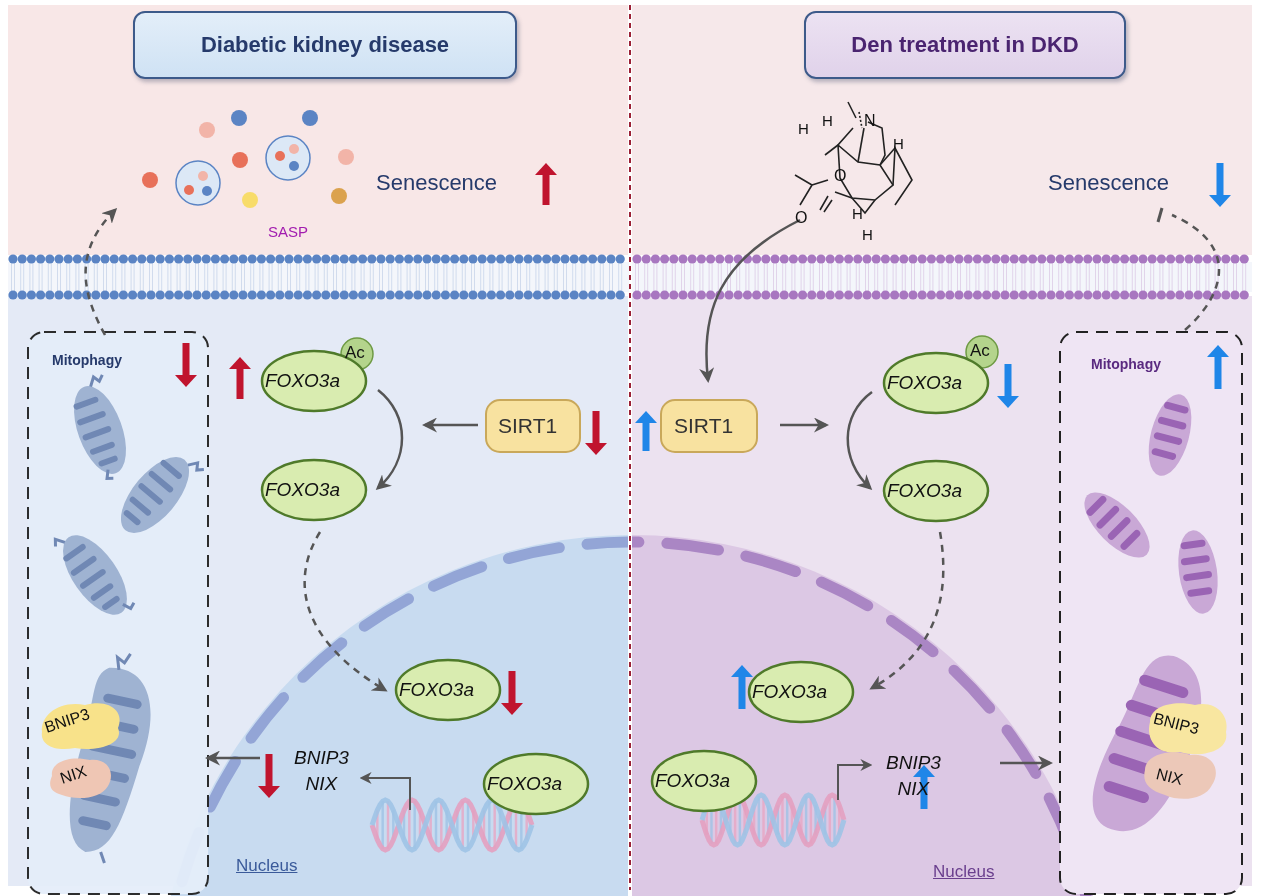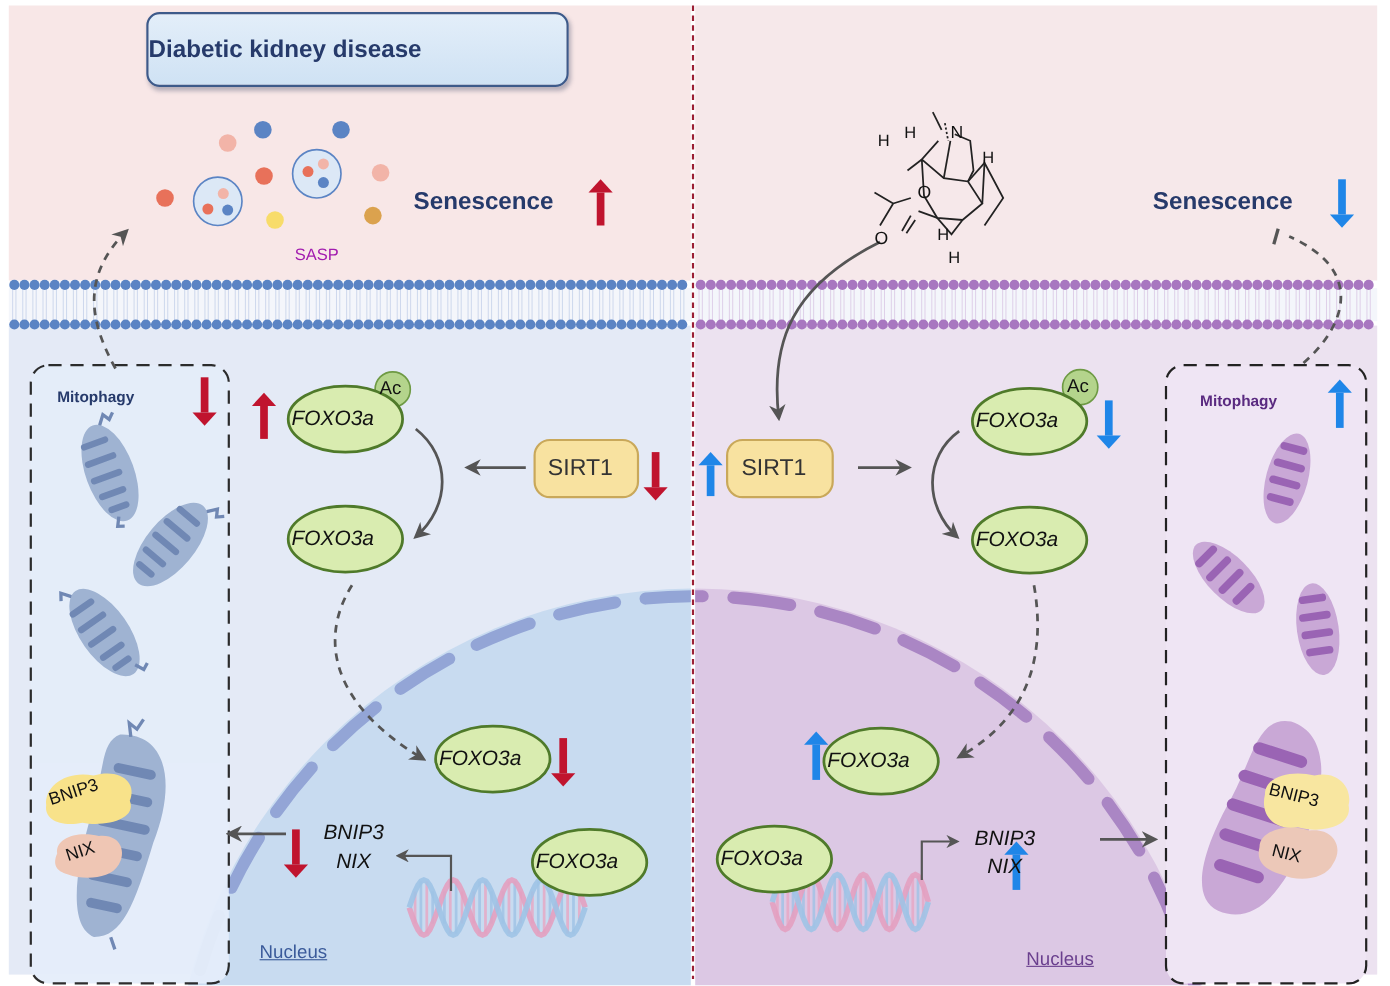--- a/index.html
+++ b/index.html
@@ -1,22 +1,22 @@
 <!DOCTYPE html>
 <html><head>
 <meta charset="utf-8">
 <style>
   html, body { margin: 0; padding: 0; background: #ffffff; }
   body { width: 1264px; height: 896px; overflow: hidden; position: relative; font-family: "Liberation Sans", sans-serif; }
   #stage { position: absolute; left: 0; top: 0; width: 1264px; height: 896px; }
   .lbl { position: absolute; white-space: nowrap; font-family: "Liberation Sans", sans-serif; }
-  .title-box { position: absolute; border: 2px solid #3d5a8a; border-radius: 12px; box-shadow: 2px 3px 4px rgba(60,70,100,0.35); display: flex; align-items: center; font-weight: bold; font-size: 22px; }
+  .title-box { position: absolute; border: 2px solid #3d5a8a; border-radius: 12px; box-shadow: 2px 3px 4px rgba(60,70,100,0.35); display: flex; align-items: center; justify-content: center; font-weight: bold; font-size: 22px; }
   .title-left { left: 133px; top: 11px; width: 380px; height: 64px; background: linear-gradient(#e3eef9, #cfe2f4); color: #263a6b; }
   .title-right { left: 804px; top: 11px; width: 318px; height: 64px; background: linear-gradient(#ece2f2, #e0d2ea); color: #4a2470; }
-  .sen { font-weight: bold; font-size: 22px; color: #263a6b; }
+  .sen { font-weight: normal; font-size: 22px; color: #263a6b; }
   .mito-lbl { font-weight: bold; font-size: 14px; }
   .ellipse-txt { font-size: 19px; color: #111; font-style: italic; }
   .gene { font-style: italic; font-size: 19px; color: #111; line-height: 26px; text-align: center; }
   .nucleus-lbl { font-size: 17px; text-decoration: underline; }
 </style>
 </head>
 <body>
 
 <div id="stage">
   <svg id="svg" width="1264" height="896" viewBox="0 0 1264 896" xmlns="http://www.w3.org/2000/svg" style="position:absolute;left:0;top:0;">
@@ -851,20 +851,23 @@
         <g>
           <rect x="920.5" y="777" width="7" height="32" fill="#1f86e8"></rect>
           <path d="M913,777 L924,765 L935,777 z" fill="#1f86e8"></path>
         </g>
       </g>
   </svg>
 
   <div class="title-box title-left">
       <span>Diabetic kidney disease</span>
     </div>
+  <div class="title-box title-right">
+      <span>Den treatment in DKD</span>
+    </div>
 
   <div class="lbl sen" style="left:376px;top:170px;">Senescence</div>
   <div class="lbl sen" style="left:1048px;top:170px;">Senescence</div>
   <div class="lbl" style="left:268px;top:223px;font-size:15px;color:#a21caf;">SASP</div>
 
   <div class="lbl" style="left:864px;top:112px;font-size:16px;color:#111;">N</div>
   <div class="lbl" style="left:834px;top:167px;font-size:16px;color:#111;">O</div>
   <div class="lbl" style="left:795px;top:209px;font-size:16px;color:#111;">O</div>
   <div class="lbl" style="left:798px;top:120px;font-size:15px;color:#111;">H</div>
   <div class="lbl" style="left:822px;top:112px;font-size:15px;color:#111;">H</div>

